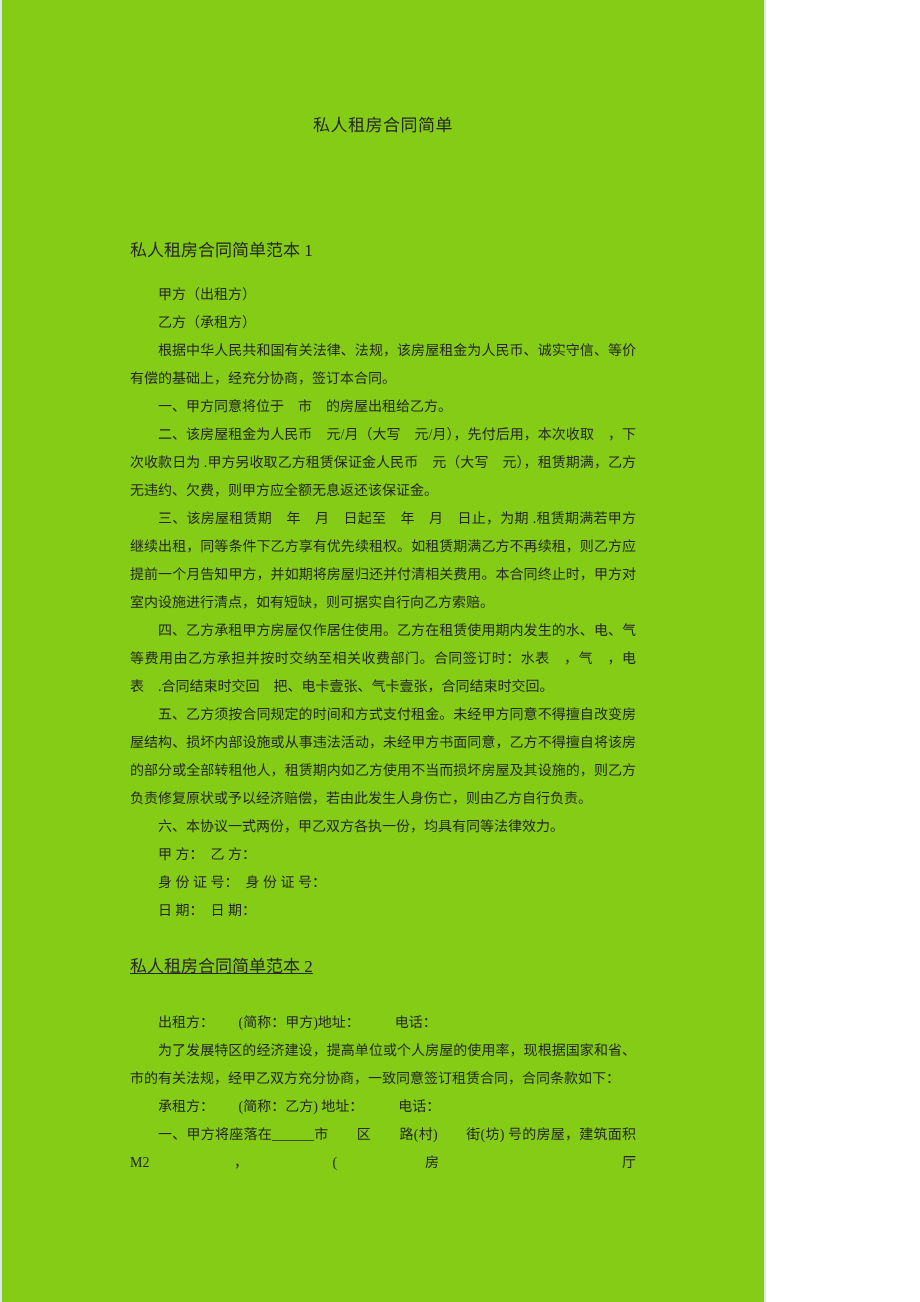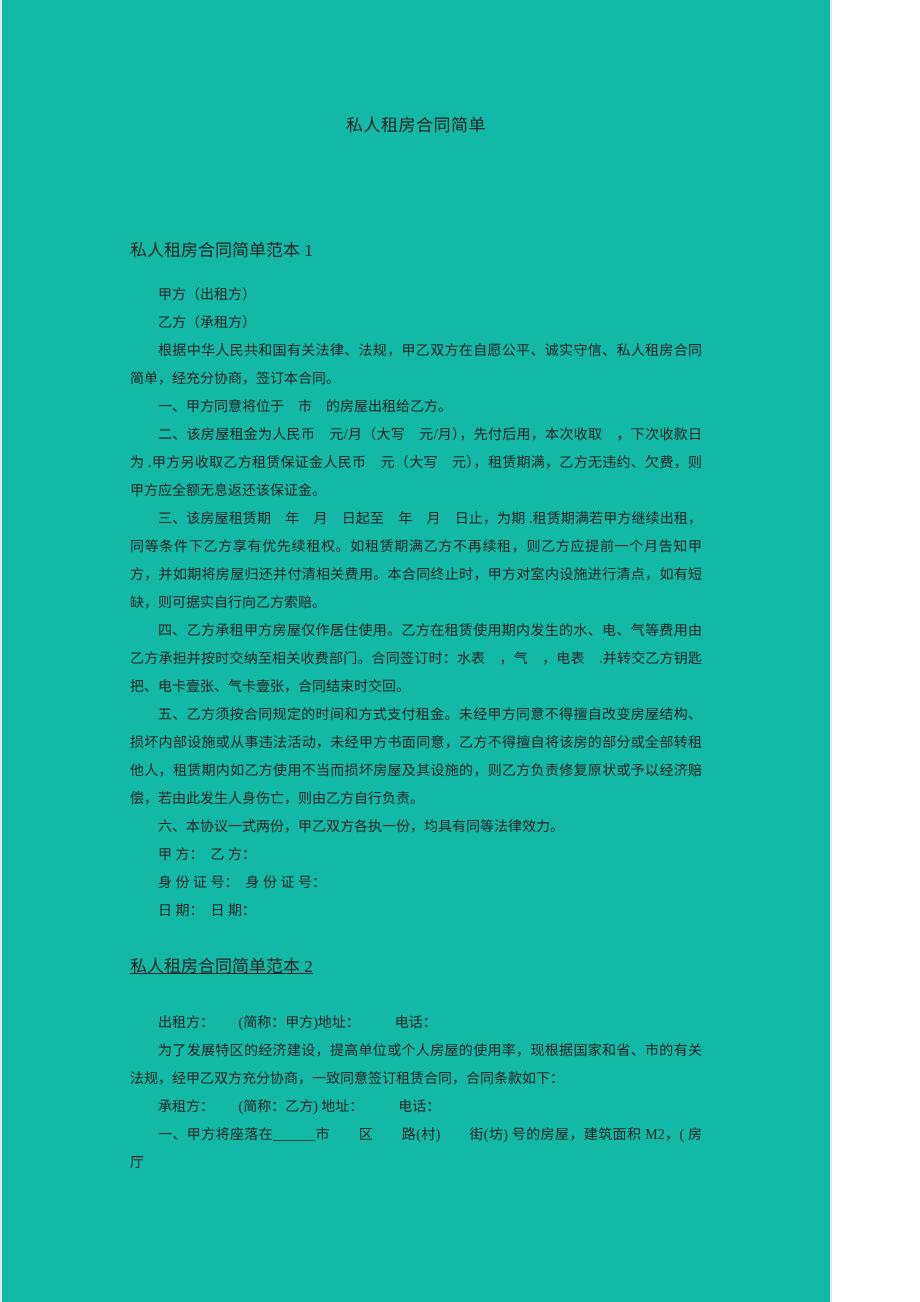--- a/index.html
+++ b/index.html
@@ -10,24 +10,24 @@
   body {
     width: 920px;
     height: 1302px;
     position: relative;
     overflow: hidden;
     font-family: "Liberation Serif", "DejaVu Serif", serif;
     color: #262626;
   }
   .page {
     box-sizing: border-box;
-    width: 832px;
+    width: 766px;
     height: 1302px;
     padding: 111px 130px 0 130px;
-    background: #14b8a6;
+    background: #84cc16;
     position: relative;
   }
   
   .edge {
     position: absolute;
     top: 0;
     width: 2px;
     height: 1302px;
     background: #dde4f4;
   }
@@ -76,25 +76,25 @@
 <div class="page">
   <div class="edge left"></div>
   <div class="edge right"></div>
 
   <h1 class="doc-title">私人租房合同简单</h1>
 
   <h2 class="sec-heading first">私人租房合同简单范本 1</h2>
 
   <p class="para">甲方（出租方）</p>
   <p class="para">乙方（承租方）</p>
-  <p class="para">根据中华人民共和国有关法律、法规，甲乙双方在自愿公平、诚实守信、私人租房合同简单，经充分协商，签订本合同。</p>
+  <p class="para">根据中华人民共和国有关法律、法规，该房屋租金为人民币、诚实守信、等价有偿的基础上，经充分协商，签订本合同。</p>
   <p class="para">一、甲方同意将位于　市　的房屋出租给乙方。</p>
   <p class="para">二、该房屋租金为人民币　元/月（大写　元/月），先付后用，本次收取　，下次收款日为 .甲方另收取乙方租赁保证金人民币　元（大写　元），租赁期满，乙方无违约、欠费，则甲方应全额无息返还该保证金。</p>
   <p class="para">三、该房屋租赁期　年　月　日起至　年　月　日止，为期 .租赁期满若甲方继续出租，同等条件下乙方享有优先续租权。如租赁期满乙方不再续租，则乙方应提前一个月告知甲方，并如期将房屋归还并付清相关费用。本合同终止时，甲方对室内设施进行清点，如有短缺，则可据实自行向乙方索赔。</p>
-  <p class="para">四、乙方承租甲方房屋仅作居住使用。乙方在租赁使用期内发生的水、电、气等费用由乙方承担并按时交纳至相关收费部门。合同签订时：水表　，气　，电表　.并转交乙方钥匙　把、电卡壹张、气卡壹张，合同结束时交回。</p>
+  <p class="para">四、乙方承租甲方房屋仅作居住使用。乙方在租赁使用期内发生的水、电、气等费用由乙方承担并按时交纳至相关收费部门。合同签订时：水表　，气　，电表　.合同结束时交回　把、电卡壹张、气卡壹张，合同结束时交回。</p>
   <p class="para">五、乙方须按合同规定的时间和方式支付租金。未经甲方同意不得擅自改变房屋结构、损坏内部设施或从事违法活动，未经甲方书面同意，乙方不得擅自将该房的部分或全部转租他人，租赁期内如乙方使用不当而损坏房屋及其设施的，则乙方负责修复原状或予以经济赔偿，若由此发生人身伤亡，则由乙方自行负责。</p>
   <p class="para">六、本协议一式两份，甲乙双方各执一份，均具有同等法律效力。</p>
   <p class="para">甲 方：　乙 方：</p>
   <p class="para">身 份 证 号：　身 份 证 号：</p>
   <p class="para">日 期：　日 期：</p>
 
   <h2 class="sec-heading second">私人租房合同简单范本 2</h2>
 
   <p class="para">出租方：　　 (简称：甲方)地址：　　　电话：</p>
   <p class="para">为了发展特区的经济建设，提高单位或个人房屋的使用率，现根据国家和省、市的有关法规，经甲乙双方充分协商，一致同意签订租赁合同，合同条款如下：</p>

